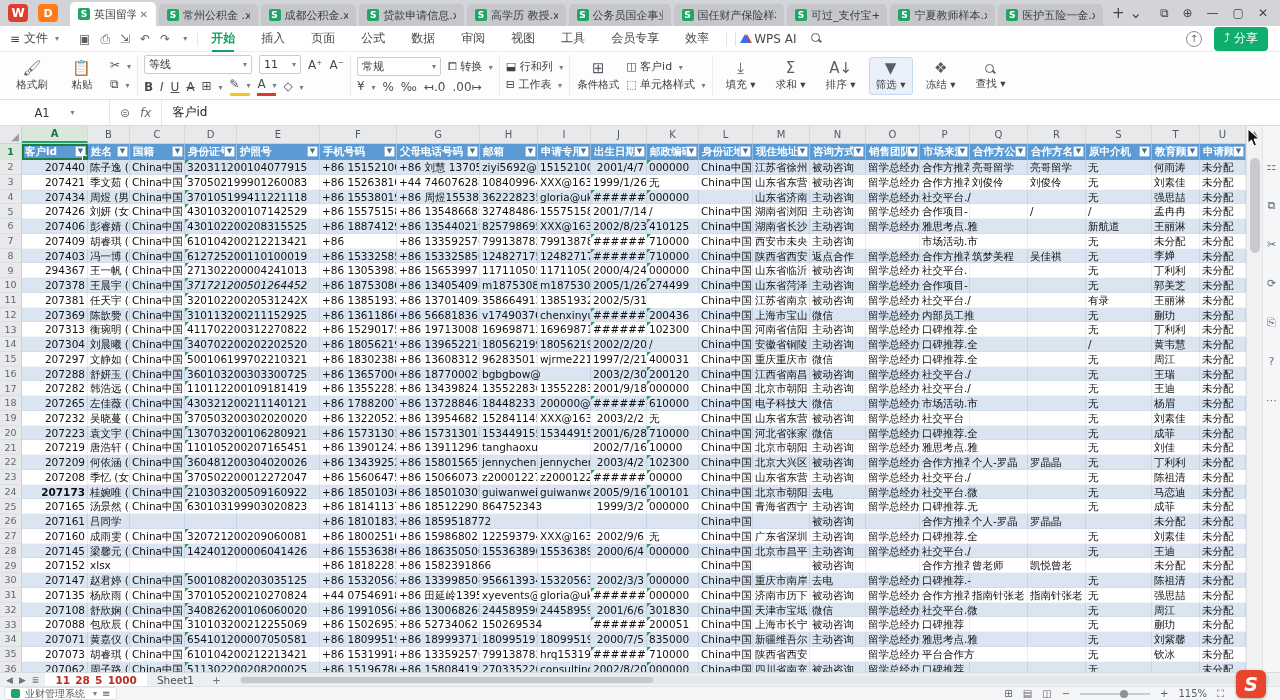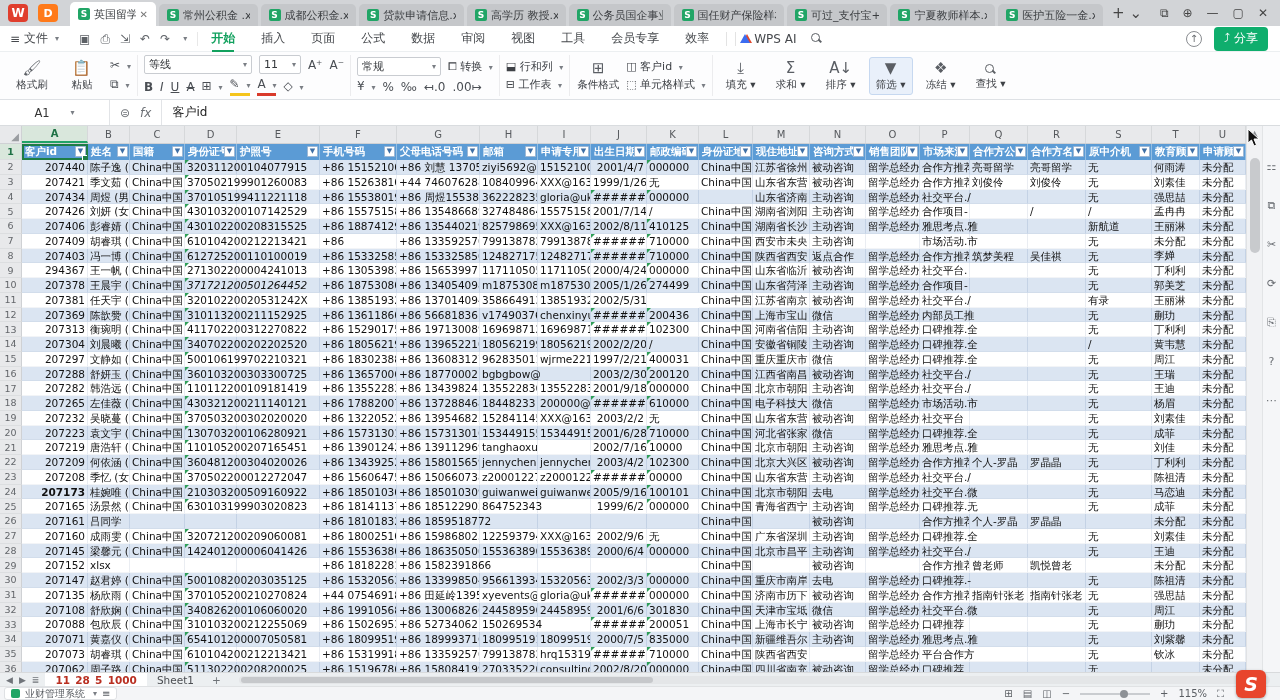--- a/index.html
+++ b/index.html
@@ -525,21 +525,21 @@
           <div class="rnum">6</div>
           <div class="gcell r" style="width: 66px;">207406</div>
           <div class="gcell" style="width: 42px;">彭睿婧 (女)</div>
           <div class="gcell" style="width: 55px;">China中国</div>
           <div class="gcell ovf tri" style="width: 52px;">430102200208315525</div>
           <div class="gcell" style="width: 83px;"></div>
           <div class="gcell" style="width: 77px;">+86 18874129</div>
           <div class="gcell" style="width: 83px;">+86 1354402198</div>
           <div class="gcell" style="width: 58px;">825798695</div>
           <div class="gcell" style="width: 53px;">XXX@163.</div>
-          <div class="gcell r" style="width: 56px;">2002/8/11</div>
+          <div class="gcell r" style="width: 56px;">2002/8/23</div>
           <div class="gcell tri" style="width: 52px;">410125</div>
           <div class="gcell" style="width: 54px;">China中国</div>
           <div class="gcell" style="width: 57px;">湖南省长沙</div>
           <div class="gcell" style="width: 56px;">主动咨询</div>
           <div class="gcell" style="width: 54px;">留学总经办</div>
           <div class="gcell ovf" style="width: 50px;">雅思考点.雅</div>
           <div class="gcell" style="width: 58px;"></div>
           <div class="gcell" style="width: 58px;"></div>
           <div class="gcell" style="width: 66px;">新航道</div>
           <div class="gcell" style="width: 48px;">王丽淋</div>
@@ -981,21 +981,21 @@
           <div class="rnum">25</div>
           <div class="gcell r" style="width: 66px;">207165</div>
           <div class="gcell" style="width: 42px;">汤景然 (女)</div>
           <div class="gcell" style="width: 55px;">China中国</div>
           <div class="gcell ovf tri" style="width: 52px;">630103199903020823</div>
           <div class="gcell" style="width: 83px;"></div>
           <div class="gcell" style="width: 77px;">+86 18141137</div>
           <div class="gcell" style="width: 83px;">+86 1851229020</div>
           <div class="gcell ovf" style="width: 58px;">864752343</div>
           <div class="gcell" style="width: 53px;"></div>
-          <div class="gcell r" style="width: 56px;">1999/6/2</div>
+          <div class="gcell r" style="width: 56px;">1999/3/2</div>
           <div class="gcell tri" style="width: 52px;">000000</div>
           <div class="gcell" style="width: 54px;">China中国</div>
           <div class="gcell" style="width: 57px;">青海省西宁</div>
           <div class="gcell" style="width: 56px;">主动咨询</div>
           <div class="gcell" style="width: 54px;">留学总经办</div>
           <div class="gcell ovf" style="width: 50px;">口碑推荐.无</div>
           <div class="gcell" style="width: 58px;"></div>
           <div class="gcell" style="width: 58px;"></div>
           <div class="gcell" style="width: 66px;">无</div>
           <div class="gcell" style="width: 48px;">成菲</div>

